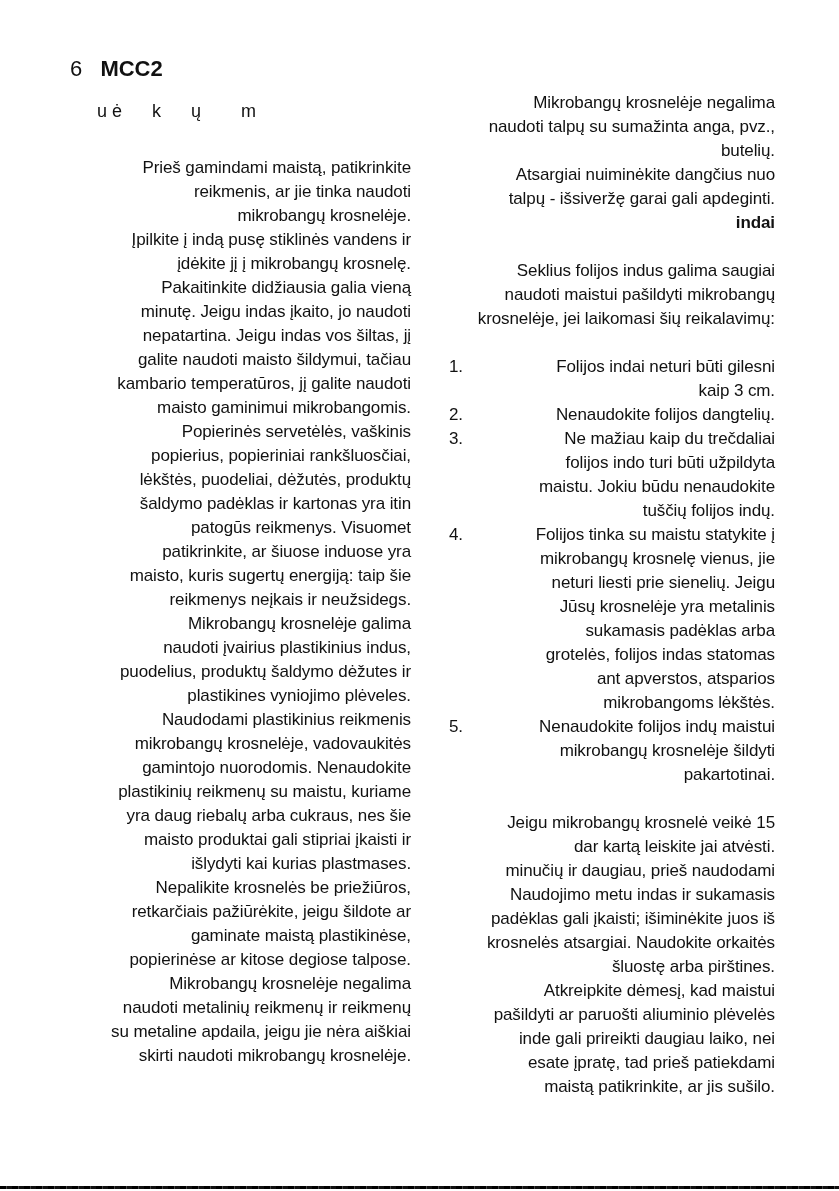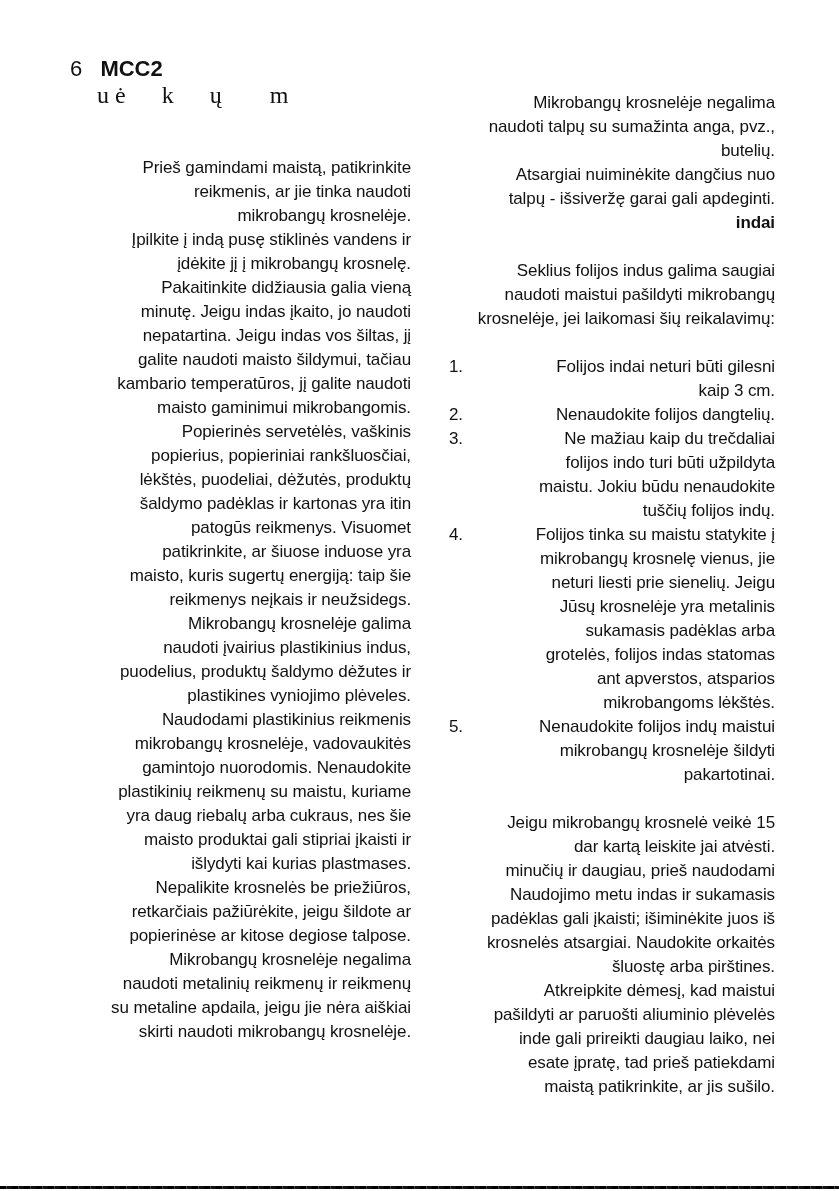--- a/index.html
+++ b/index.html
@@ -26,25 +26,24 @@
     .page-num {
       font-weight: normal;
       margin-right: 12px;
     }
     .model {
       font-weight: bold;
     }
     .sub-heading {
       position: absolute;
       left: 97px;
-      top: 84px;
-      font-size: 24px;
+      top: 100px;
+      font-size: 18px;
       line-height: 22px;
       white-space: pre;
-      font-family: Liberation Serif, serif;
     }
     .col {
       position: absolute;
       font-size: 17px;
       line-height: 24px;
       letter-spacing: -0.1px;
       text-align: right;
     }
     .col-left {
       left: 66px;
@@ -129,20 +128,21 @@
     <span class="line">plastikines vyniojimo plėveles.</span>
     <span class="line">Naudodami plastikinius reikmenis</span>
     <span class="line">mikrobangų krosnelėje, vadovaukitės</span>
     <span class="line">gamintojo nuorodomis. Nenaudokite</span>
     <span class="line">plastikinių reikmenų su maistu, kuriame</span>
     <span class="line">yra daug riebalų arba cukraus, nes šie</span>
     <span class="line">maisto produktai gali stipriai įkaisti ir</span>
     <span class="line">išlydyti kai kurias plastmases.</span>
     <span class="line indent">Nepalikite krosnelės be priežiūros,</span>
     <span class="line">retkarčiais pažiūrėkite, jeigu šildote ar</span>
+    <span class="line">gaminate maistą plastikinėse,</span>
     <span class="line">popierinėse ar kitose degiose talpose.</span>
     <span class="line indent">Mikrobangų krosnelėje negalima</span>
     <span class="line">naudoti metalinių reikmenų ir reikmenų</span>
     <span class="line">su metaline apdaila, jeigu jie nėra aiškiai</span>
     <span class="line">skirti naudoti mikrobangų krosnelėje.</span>
   </div>
 
 <div class="col col-right">
   <div id="right-intro">
       <span class="line indent">Mikrobangų krosnelėje negalima</span>

